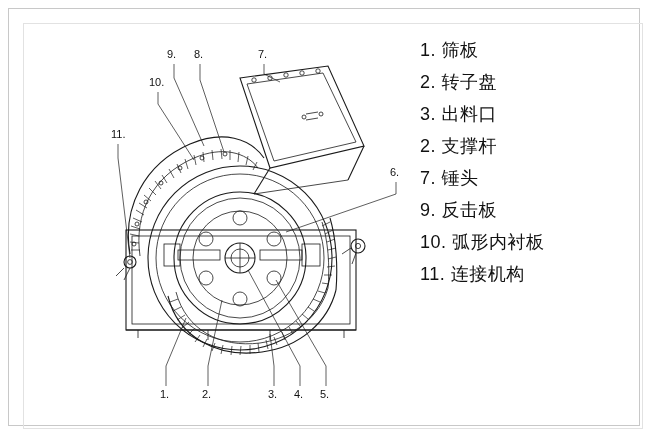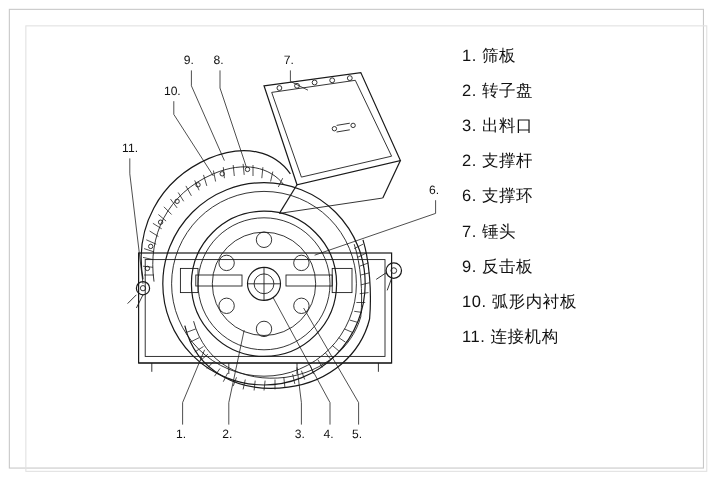--- a/index.html
+++ b/index.html
@@ -30,21 +30,21 @@
     border:1px solid #e2e2e2;
     box-sizing:border-box;
   }
   
   #legend{
     position:absolute;
     left:420px;top:34px;
     width:210px;
   }
   .legend-item{
-    font-size:15px;
+    font-size:18px;
     color:#111111;
     line-height:1;
     height:32px;
     display:flex;
     align-items:center;
     white-space:nowrap;
     letter-spacing:0.5px;
   }
   
   #drawing{
@@ -268,19 +268,18 @@
       </g>
 
     </svg>
   </div>
 
   <div id="legend">
     <div class="legend-item">1. 筛板</div>
     <div class="legend-item">2. 转子盘</div>
     <div class="legend-item">3. 出料口</div>
     <div class="legend-item">2. 支撑杆</div>
-    <div class="legend-item">6. 支撑环</div>
     <div class="legend-item">7. 锤头</div>
     <div class="legend-item">9. 反击板</div>
     <div class="legend-item">10. 弧形内衬板</div>
     <div class="legend-item">11. 连接机构</div>
   </div>
 </div>
 
 </body></html>

